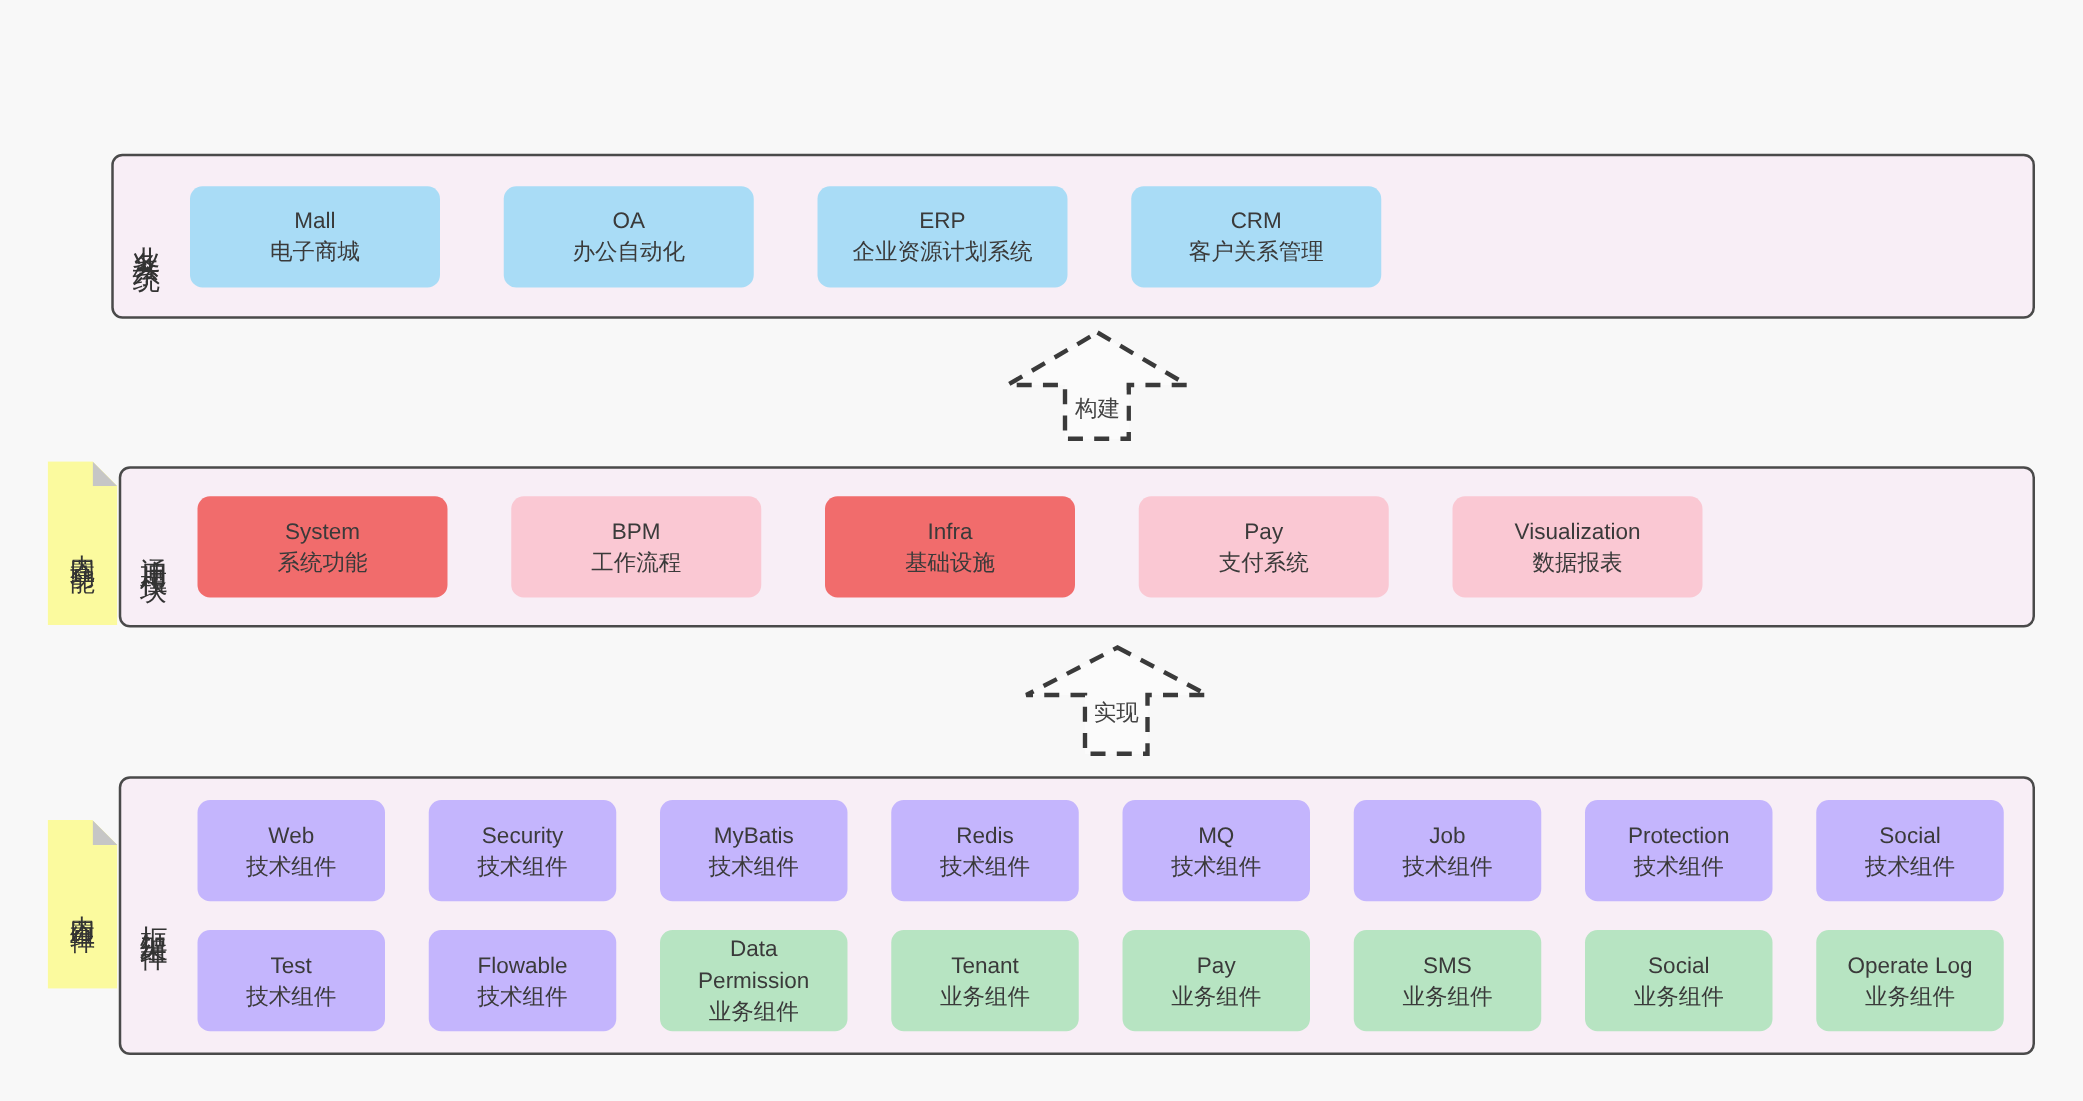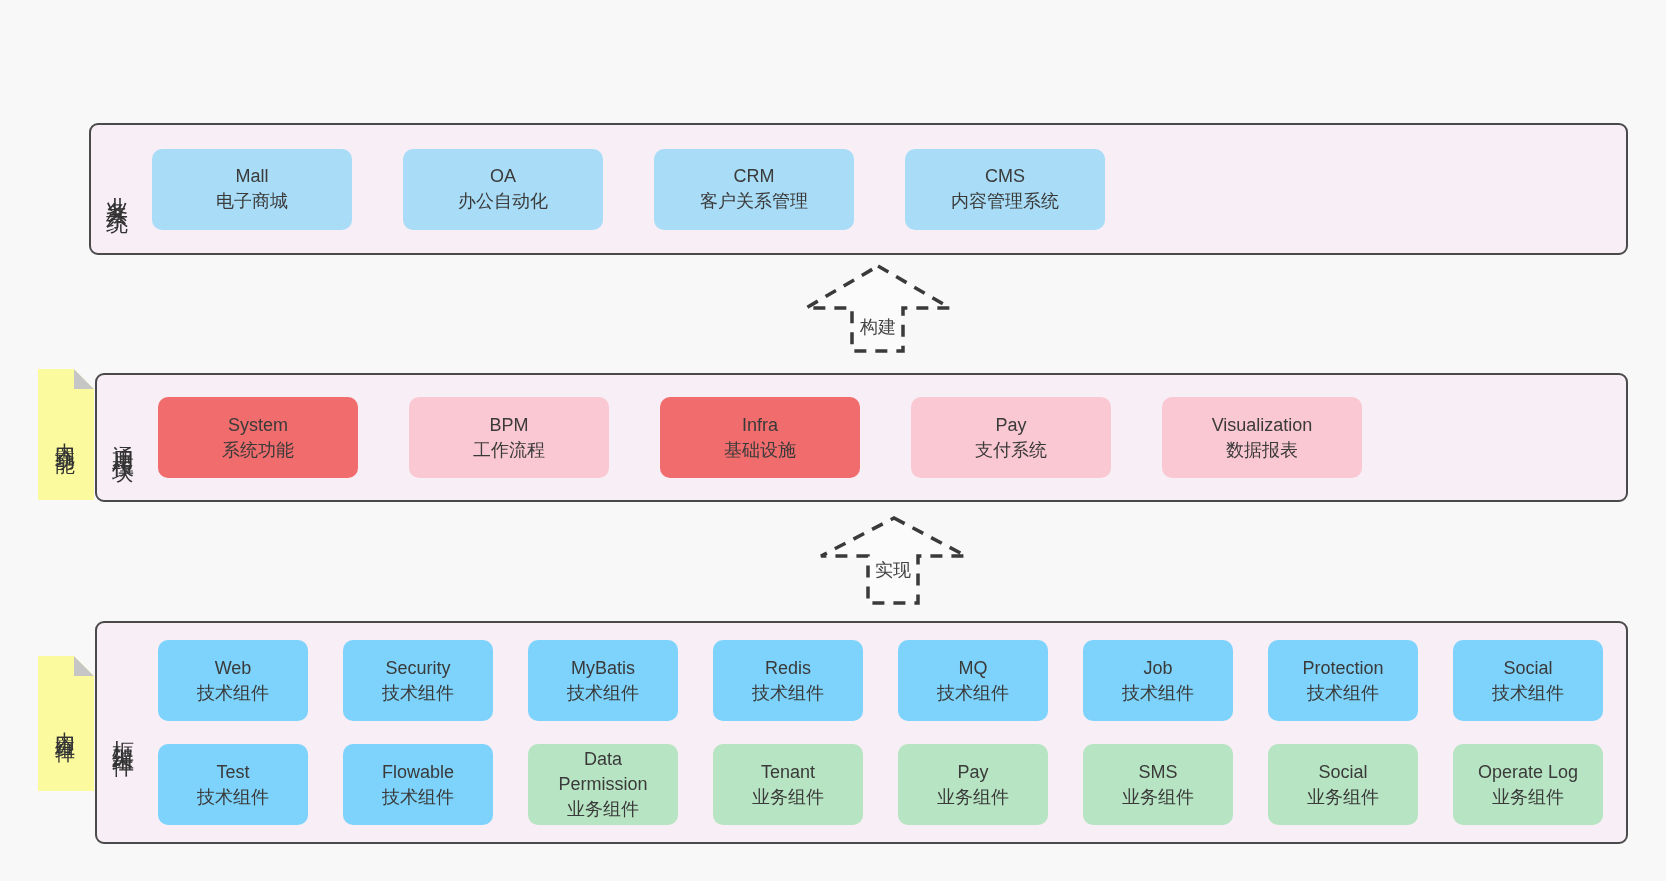--- a/index.html
+++ b/index.html
@@ -65,21 +65,21 @@
     color:#3a3a3a;
     flex:0 0 auto;
   }
   .box.w200{width:200px;}
   .box.w150{width:150px;}
   .box-title{max-width:120px;}
   .box.w200 .box-title{max-width:180px;}
   .blue{background:#a9dcf6;}
   .red{background:#f16c6c;text-align:center;}
   .pink{background:#fac8d3;}
-  .green{background:#7dd3fc;}
+  .green{background:#c4b5fd;}
   .light-green{background:#b7e4c2;}
 
   
   .sticky{
     position:absolute;
     left:38px;
     width:56px;
     background:#fbfa9e;
     display:flex;
     align-items:center;
@@ -134,26 +134,26 @@
         <div class="band-row gap-lg">
           <div class="box blue w200">
             <div class="box-title">Mall</div>
             <div class="box-subtitle">电子商城</div>
           </div>
           <div class="box blue w200">
             <div class="box-title">OA</div>
             <div class="box-subtitle">办公自动化</div>
           </div>
           <div class="box blue w200">
+            <div class="box-title">ERP</div>
+            <div class="box-subtitle">企业资源计划系统</div>
+          </div>
+          <div class="box blue w200">
             <div class="box-title">CRM</div>
             <div class="box-subtitle">客户关系管理</div>
-          </div>
-          <div class="box blue w200">
-            <div class="box-title">CMS</div>
-            <div class="box-subtitle">内容管理系统</div>
           </div>
         </div>
       </div>
   </section>
 
   <svg class="arrow arrow-0" width="148" height="95" viewBox="0 0 148 95">
     <polygon class="arrow-shape" points="74,4 146,46 99,46 99,89 48,89 48,46 2,46"></polygon>
     <rect class="arrow-label-bg" x="51" y="50" width="46" height="27"></rect>
     <text class="arrow-label" x="74" y="71">构建</text>
   </svg>

